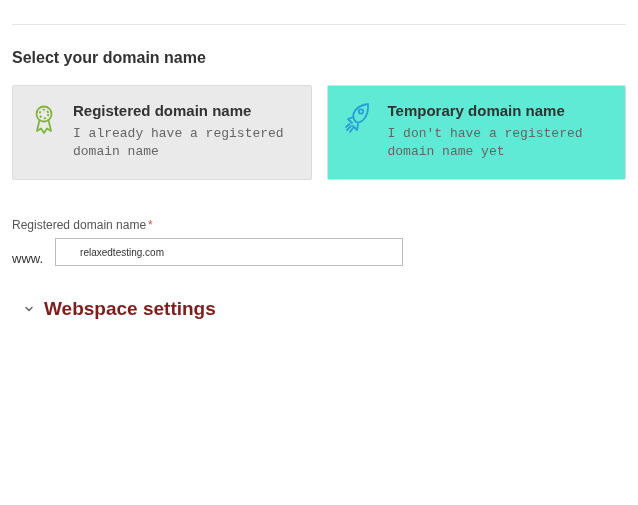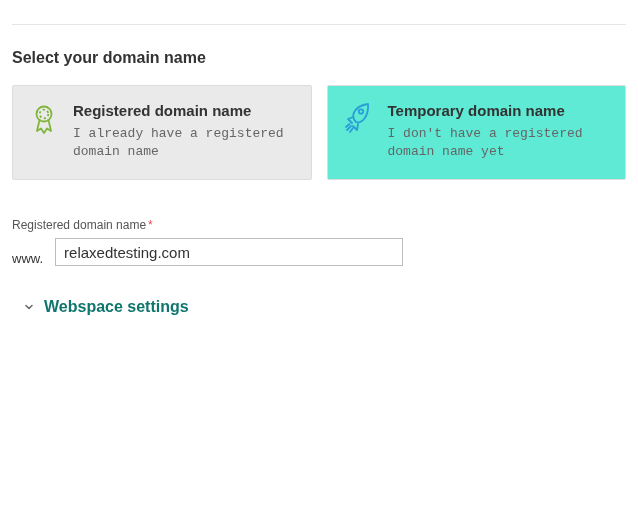--- a/index.html
+++ b/index.html
@@ -87,40 +87,40 @@
       gap: 12px;
     }
     .prefix {
       font-size: 13px;
       color: #333;
     }
     .text-input {
       width: 348px;
       height: 28px;
       border: 1px solid #bdbdbd;
-      padding: 4px 8px;
-      font-size: 15px;
+      padding: 4px 24px;
+      font-size: 10px;
       color: #333;
       font-family: inherit;
     }
     .collapsible {
       display: flex;
       align-items: center;
       gap: 10px;
       cursor: pointer;
       padding: 2px 0;
       margin-left: 12px;
     }
     .collapsible .chev {
       flex: 0 0 auto;
     }
     .collapsible-title {
-      font-size: 16px;
+      font-size: 19px;
       font-weight: 600;
-      color: #0f766e;
+      color: #7f1d1d;
     }
     svg { display: block; }
   </style>
 </head>
 <body>
 
 <div class="page">
   <hr class="hr">
 
   <h2 class="section-title">Select your domain name</h2>

